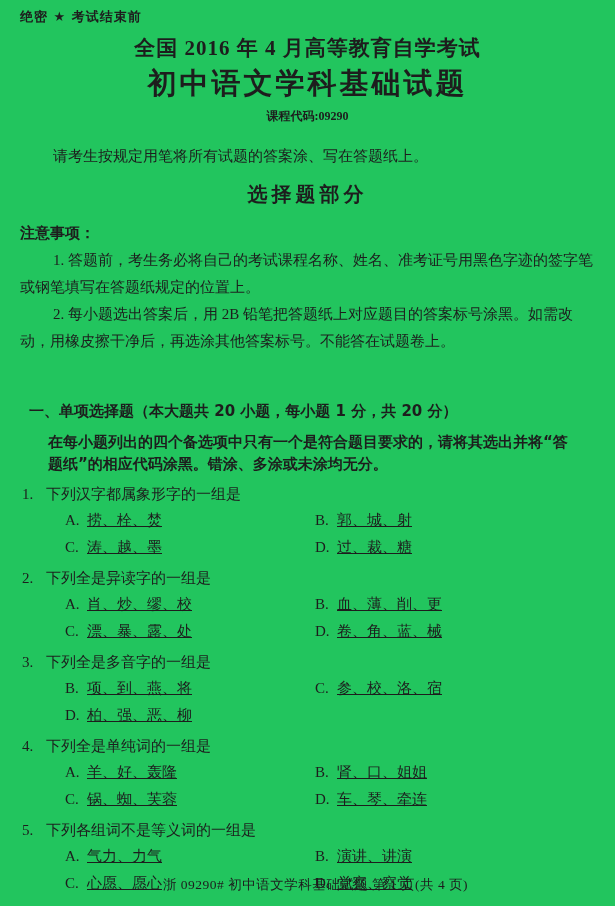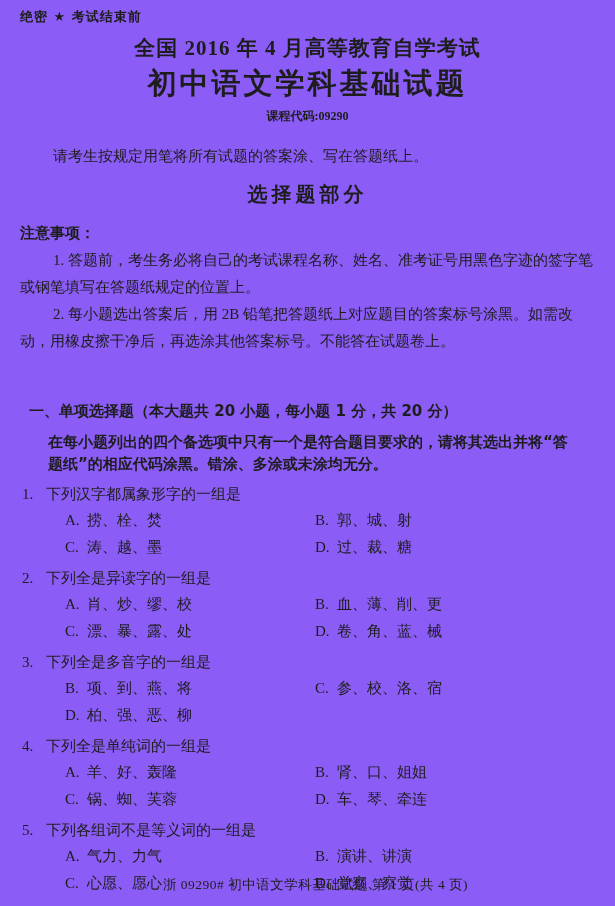--- a/index.html
+++ b/index.html
@@ -5,21 +5,21 @@
   html, body {
     margin: 0;
     padding: 0;
     background: #e8e8e8;
   }
   .page {
     position: relative;
     width: 615px;
     height: 906px;
     margin: 0 auto;
-    background: #8b5cf6;
+    background: #22c55e;
     color: #1d1d1d;
     font-family: "Liberation Serif", "DejaVu Serif", serif;
     font-size: 15px;
     box-sizing: border-box;
     padding: 8px 20px 0 20px;
     overflow: hidden;
   }
   .security-banner {
     font-family: "DejaVu Sans", "Liberation Sans", sans-serif;
     font-size: 13px;
@@ -96,20 +96,21 @@
   }
   .q-num {
     display: inline-block;
     width: 24px;
     margin-left: 2px;
   }
   .options {
     display: grid;
     grid-template-columns: 250px auto;
     margin-left: 45px;
+    text-decoration: underline;
   }
   .option {
     line-height: 27px;
   }
   .opt-label {
     display: inline-block;
     min-width: 22px;
   }
   .page-footer {
     position: absolute;

